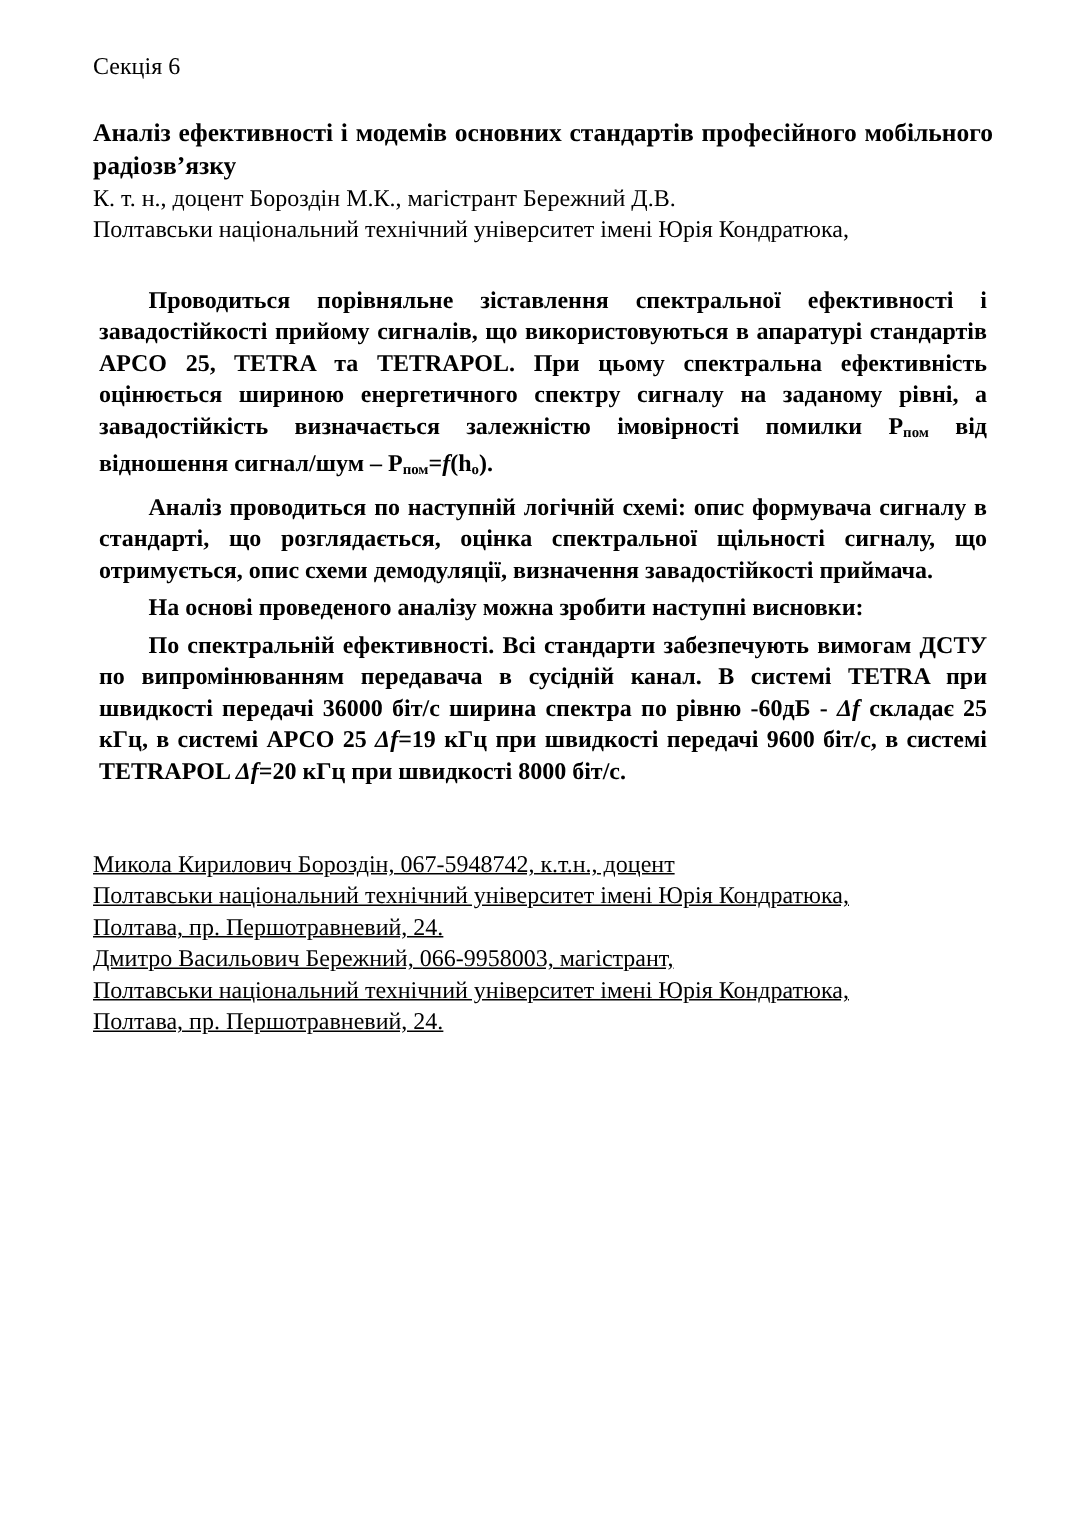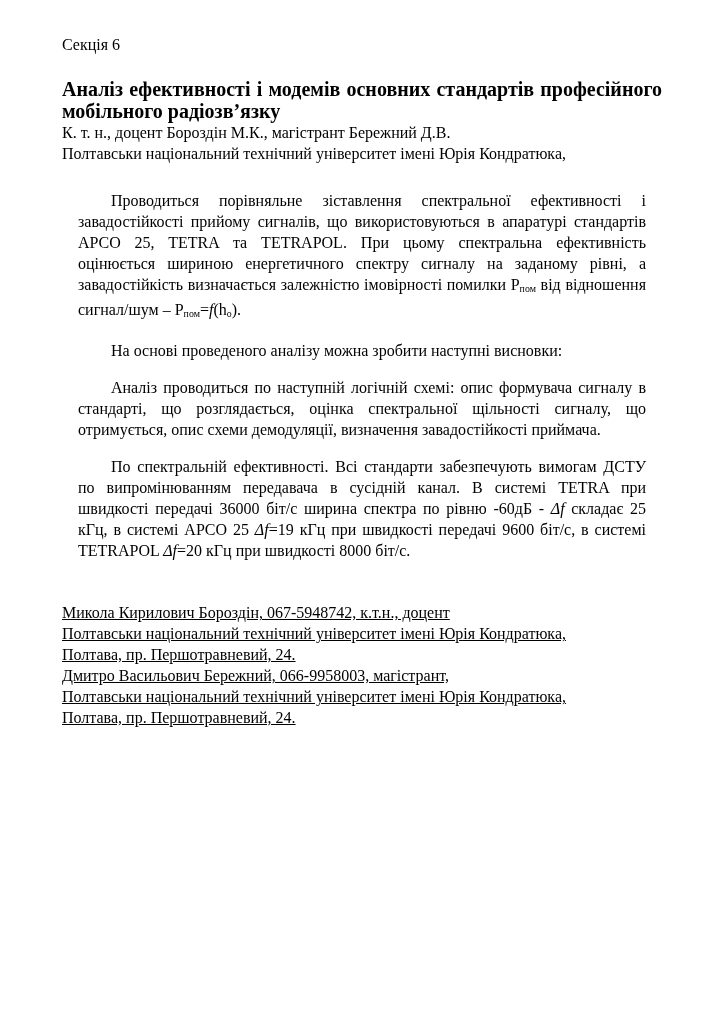--- a/index.html
+++ b/index.html
@@ -20,35 +20,36 @@
     height: 1024px;
     padding: 34px 62px 10px 62px;
     font-size: 16px;
     line-height: 21px;
   }
   .section-label {
     margin: 0 0 23px 0;
   }
   .doc-title {
     margin: 0;
-    font-size: 20px;
+    font-size: 17px;
     line-height: 22px;
     font-weight: bold;
     text-align: justify;
   }
   .meta-line {
     margin: 0;
   }
   .body-block {
     margin-top: 26px;
   }
   p.body-par {
-    margin: 16px;
+    margin: 4px;
     text-align: justify;
     text-indent: 33px;
+    font-weight: bold;
   }
   .seg-normal {
     font-style: normal;
   }
   .seg-sub {
     font-size: 0.62em;
     vertical-align: -0.22em;
   }
   .seg-italic {
     font-style: italic;
@@ -70,22 +71,22 @@
 
   <h1 class="doc-title">Аналіз ефективності і модемів основних стандартів професійного мобільного радіозв’язку</h1>
 
   <div class="meta-line">К. т. н., доцент Бороздін М.К., магістрант Бережний Д.В.</div>
 
   <div class="meta-line">Полтавськи національний технічний університет імені Юрія Кондратюка,</div>
 
 
   <div class="body-block">
     <p class="body-par"><span class="seg-normal">Проводиться порівняльне зіставлення спектральної ефективності і завадостійкості прийому сигналів, що використовуються в апаратурі стандартів APCO 25, TETRA та TETRAPOL. При цьому спектральна ефективність оцінюється шириною енергетичного спектру сигналу на заданому рівні, а завадостійкість визначається залежністю імовірності помилки Р</span><span class="seg-sub">пом</span><span class="seg-normal"> від відношення сигнал/шум – Р</span><span class="seg-sub">пом</span><span class="seg-normal">=</span><span class="seg-italic">f</span><span class="seg-normal">(h</span><span class="seg-sub">о</span><span class="seg-normal">).</span></p>
+    <p class="body-par"><span class="seg-normal">Аналіз проводиться по наступній логічній схемі: опис формувача сигналу в стандарті, що розглядається, оцінка спектральної щільності сигналу, що отримується, опис схеми демодуляції, визначення завадостійкості приймача.</span></p>
     <p class="body-par"><span class="seg-normal">На основі проведеного аналізу можна зробити наступні висновки:</span></p>
-    <p class="body-par"><span class="seg-normal">Аналіз проводиться по наступній логічній схемі: опис формувача сигналу в стандарті, що розглядається, оцінка спектральної щільності сигналу, що отримується, опис схеми демодуляції, визначення завадостійкості приймача.</span></p>
     <p class="body-par"><span class="seg-normal">По спектральній ефективності. Всі стандарти забезпечують вимогам ДСТУ по випромінюванням передавача в сусідній канал. В системі TETRA при швидкості передачі 36000 біт/с ширина спектра по рівню -60дБ - </span><span class="seg-italic">Δf</span><span class="seg-normal"> складає 25 кГц, в системі APCO 25 </span><span class="seg-italic">Δf</span><span class="seg-normal">=19 кГц при швидкості передачі 9600 біт/с, в системі TETRAPOL </span><span class="seg-italic">Δf</span><span class="seg-normal">=20 кГц при швидкості 8000 біт/с.</span></p>
   </div>
 
   <div class="contacts">
     <div class="contact-line">Микола Кирилович Бороздін, 067-5948742, к.т.н., доцент</div>
     <div class="contact-line">Полтавськи національний технічний університет імені Юрія Кондратюка,</div>
     <div class="contact-line">Полтава, пр. Першотравневий, 24.</div>
     <div class="contact-line">Дмитро Васильович Бережний, 066-9958003, магістрант,</div>
     <div class="contact-line">Полтавськи національний технічний університет імені Юрія Кондратюка,</div>
     <div class="contact-line">Полтава, пр. Першотравневий, 24.</div>

